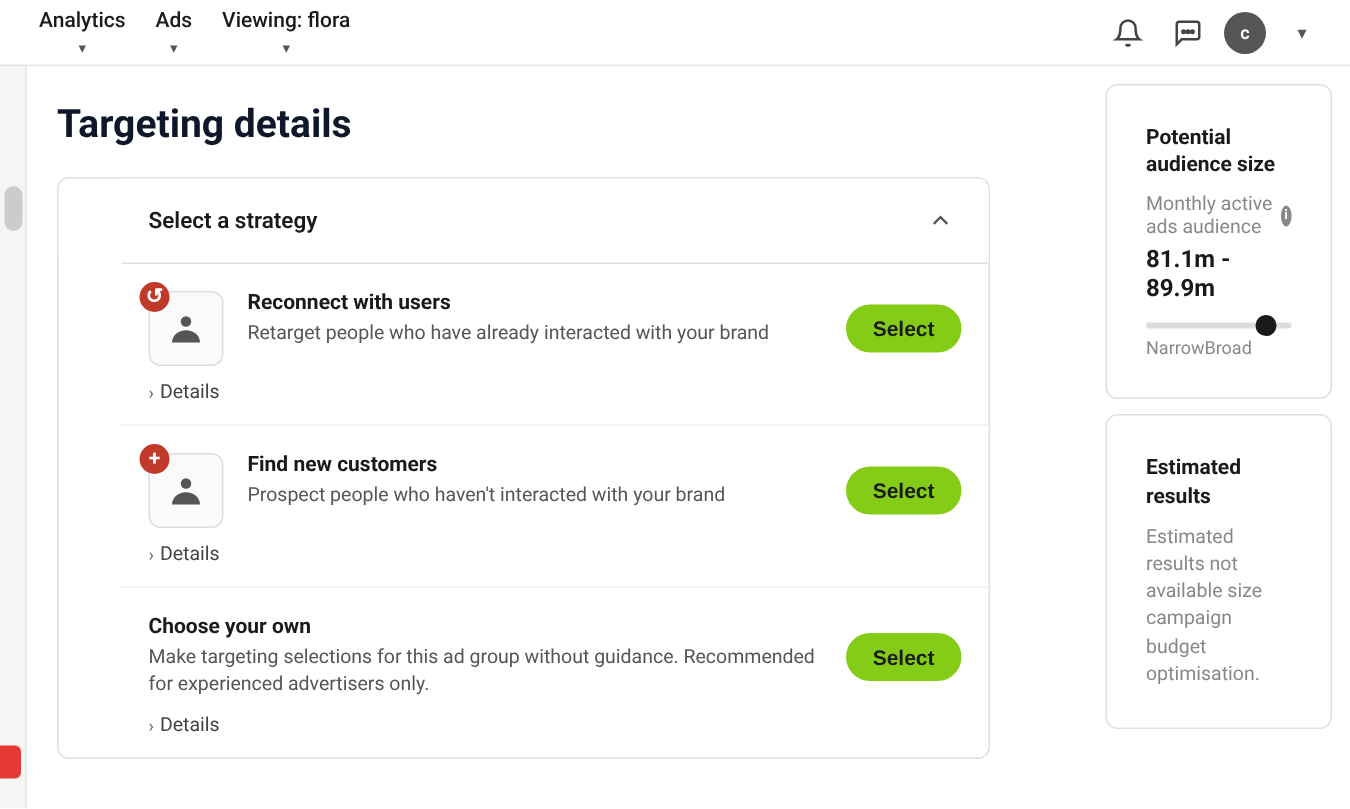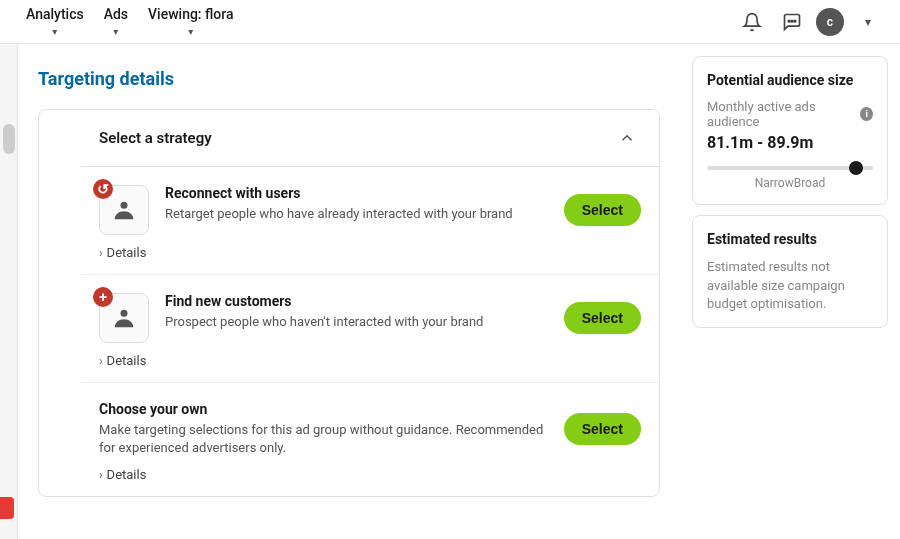--- a/index.html
+++ b/index.html
@@ -93,24 +93,24 @@
     }
 
     
     .content-area {
       flex: 1;
       padding: 24px 20px;
       overflow-y: auto;
     }
 
     .page-title {
-      font-size: 18px;
+      font-size: 26px;
       font-weight: 700;
       margin-bottom: 20px;
-      color: #0369a1;
+      color: #0f172a;
     }
 
     
     .strategy-card {
       border: 1px solid #e0e0e0;
       border-radius: 8px;
       overflow: hidden;
       padding-left: 42px;
     }
 
@@ -236,22 +236,23 @@
       flex-shrink: 0;
       padding: 12px 12px;
       display: flex;
       flex-direction: column;
       gap: 10px;
     }
 
     .sidebar-card {
       border: 1px solid #e0e0e0;
       border-radius: 8px;
-      padding: 14px;
+      padding: 26px;
       background: #fff;
+      margin-left: 45px;
     }
     .sidebar-card-title {
       font-size: 14px;
       font-weight: 700;
       margin-bottom: 10px;
       color: #1a1a1a;
       line-height: 1.3;
     }
     .audience-label {
       font-size: 13px;
@@ -291,21 +292,21 @@
       position: absolute;
       right: 10px;
       top: -5px;
       width: 14px;
       height: 14px;
       background: #1a1a1a;
       border-radius: 50%;
     }
     .slider-labels {
       display: flex;
-      justify-content: center;
+      justify-content: flex-start;
       font-size: 12px;
       color: #888;
     }
 
     .est-desc {
       font-size: 13px;
       color: #888;
       line-height: 1.4;
     }
 

